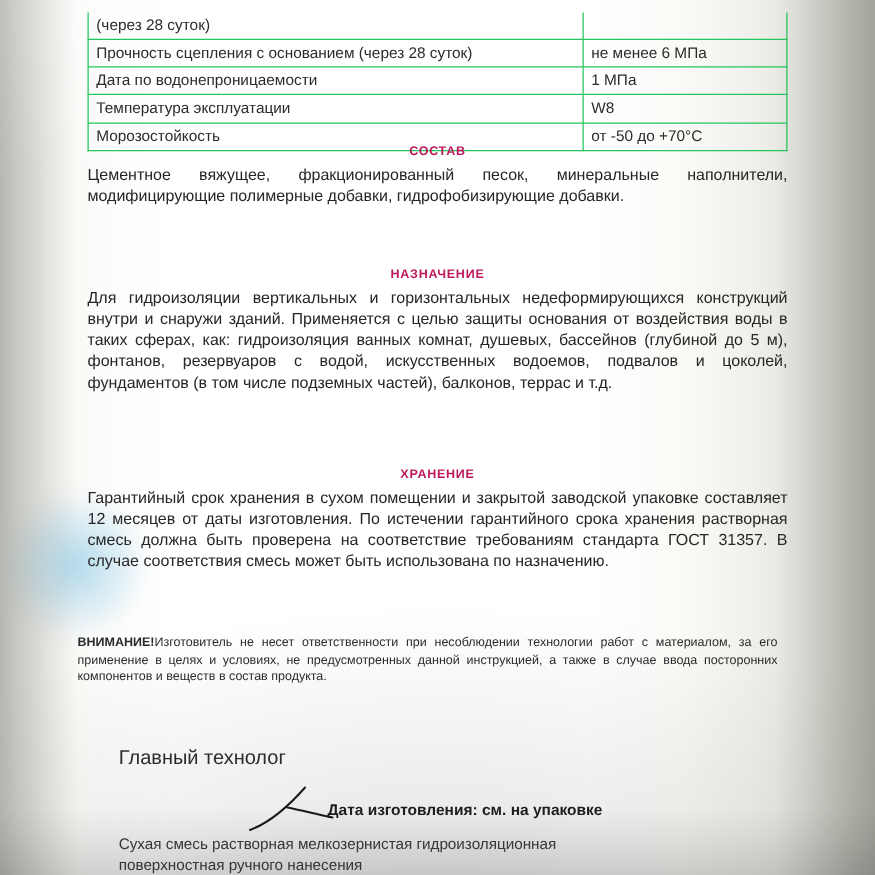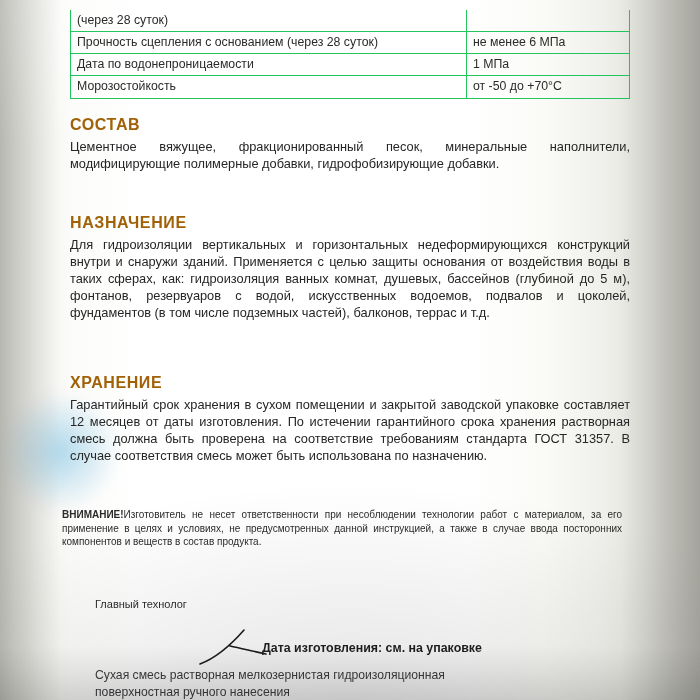--- a/index.html
+++ b/index.html
@@ -46,40 +46,41 @@
     line-height:1.15;
     background:transparent;
   }
   .table td.val{width:150px;text-align:left;}
   .table tr.cut td{border-top:none;}
 
   
   .section{position:absolute;left:70px;width:560px;}
   h2{
     margin:0 0 4px 0;
-    color:#a16207;
-    font-size:16px;
+    color:#be185d;
+    font-size:10px;
     font-weight:bold;
     letter-spacing:.6px;
+    text-align:center;
   }
   p{
     margin:0;
     font-size:12.8px;
     line-height:1.33;
     text-align:justify;
     color:#262626;
   }
   .s-sostav{top:104px;}
   .s-naznach{top:202px;}
   .s-hranenie{top:362px;}
 
   .warn{position:absolute;left:62px;top:496px;width:560px;font-size:10px;line-height:1.36;text-align:justify;}
   .warn b{font-weight:bold;}
 
-  .tehnolog{position:absolute;left:95px;top:586px;font-size:11px;}
+  .tehnolog{position:absolute;left:95px;top:586px;font-size:16px;}
 
   .sign{
     position:absolute;left:196px;top:612px;width:90px;height:44px;
     pointer-events:none;
   }
   .bottom-right{
     position:absolute;left:262px;top:628px;width:380px;
     font-size:12.4px;line-height:1.45;font-weight:bold;color:#1d1d1d;
   }
   .bottom-left{
@@ -119,20 +120,24 @@
     </tr>
     <tr>
       <td>Прочность сцепления с основанием (через 28 суток)</td>
       <td class="val">не менее 6 МПа</td>
     </tr>
     <tr>
       <td>Дата по водонепроницаемости</td>
       <td class="val">1 МПа</td>
     </tr>
     <tr>
+      <td>Температура эксплуатации</td>
+      <td class="val">W8</td>
+    </tr>
+    <tr>
       <td>Морозостойкость</td>
       <td class="val">от -50 до +70°С</td>
     </tr>
   </tbody>
     </table>
 
   <div class="section s-sostav">
     <h2>СОСТАВ</h2>
     <p>Цементное вяжущее, фракционированный песок, минеральные наполнители, модифицирующие полимерные добавки, гидрофобизирующие добавки.</p>
   </div>

